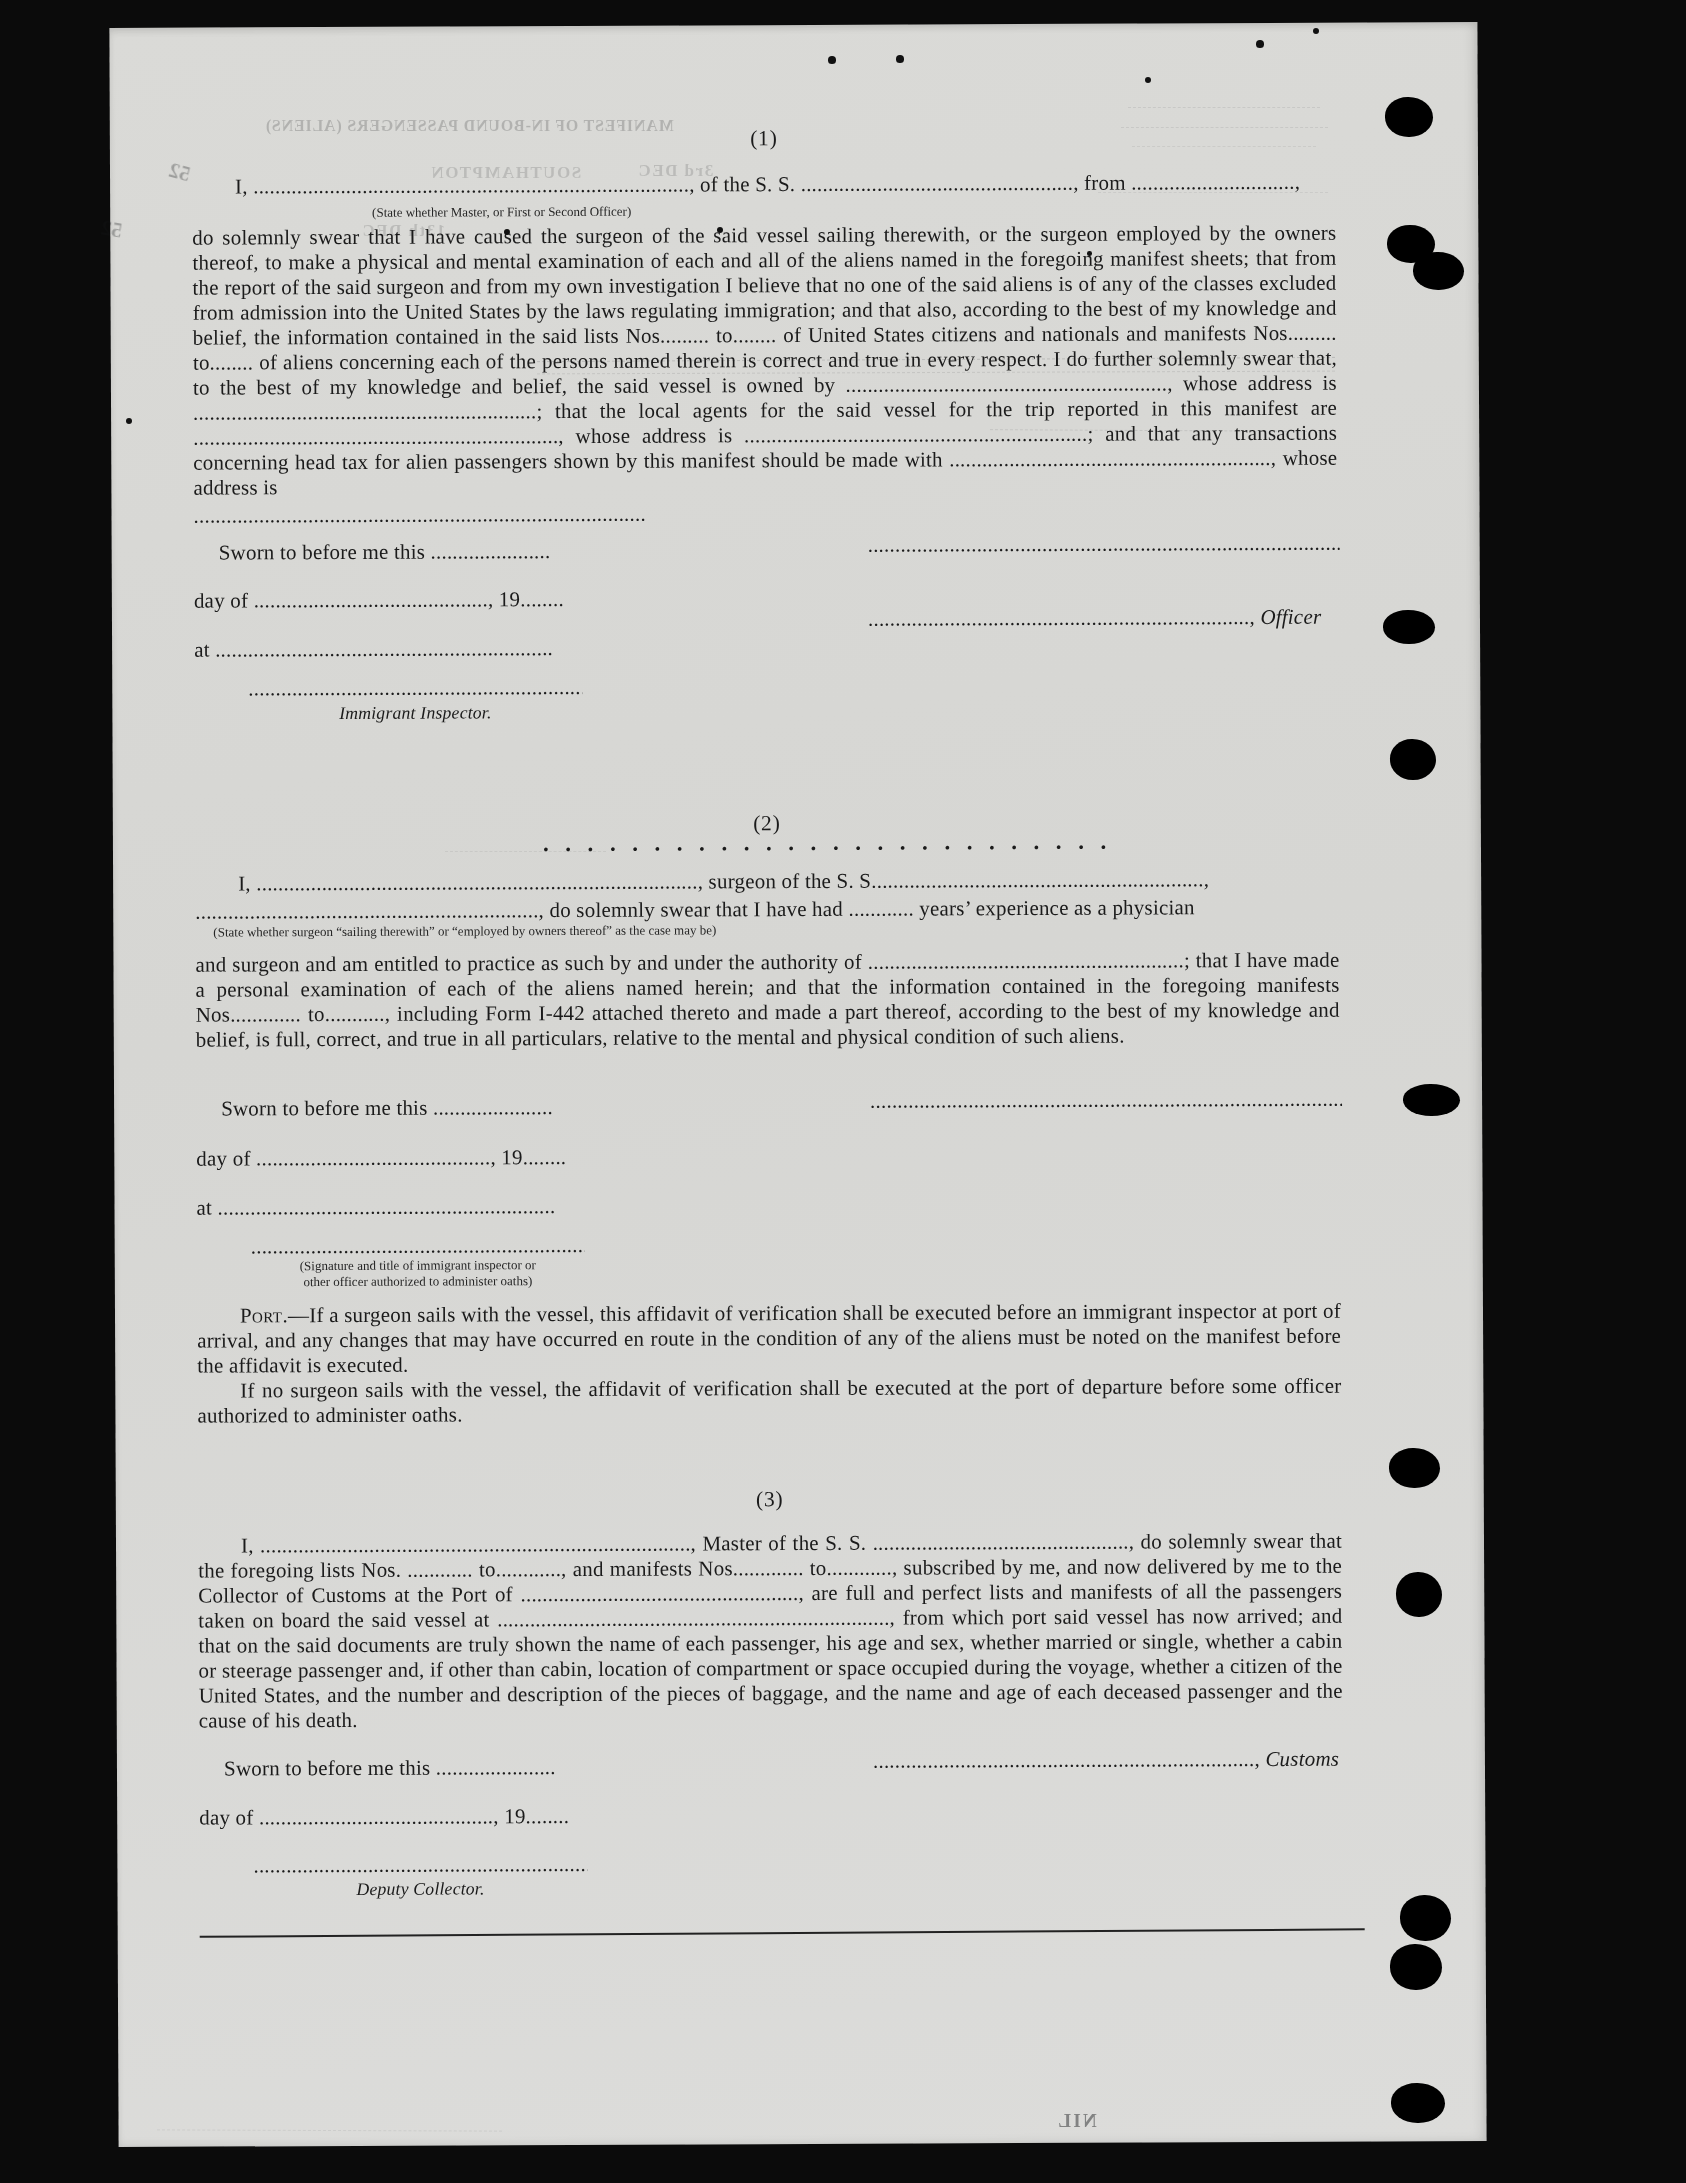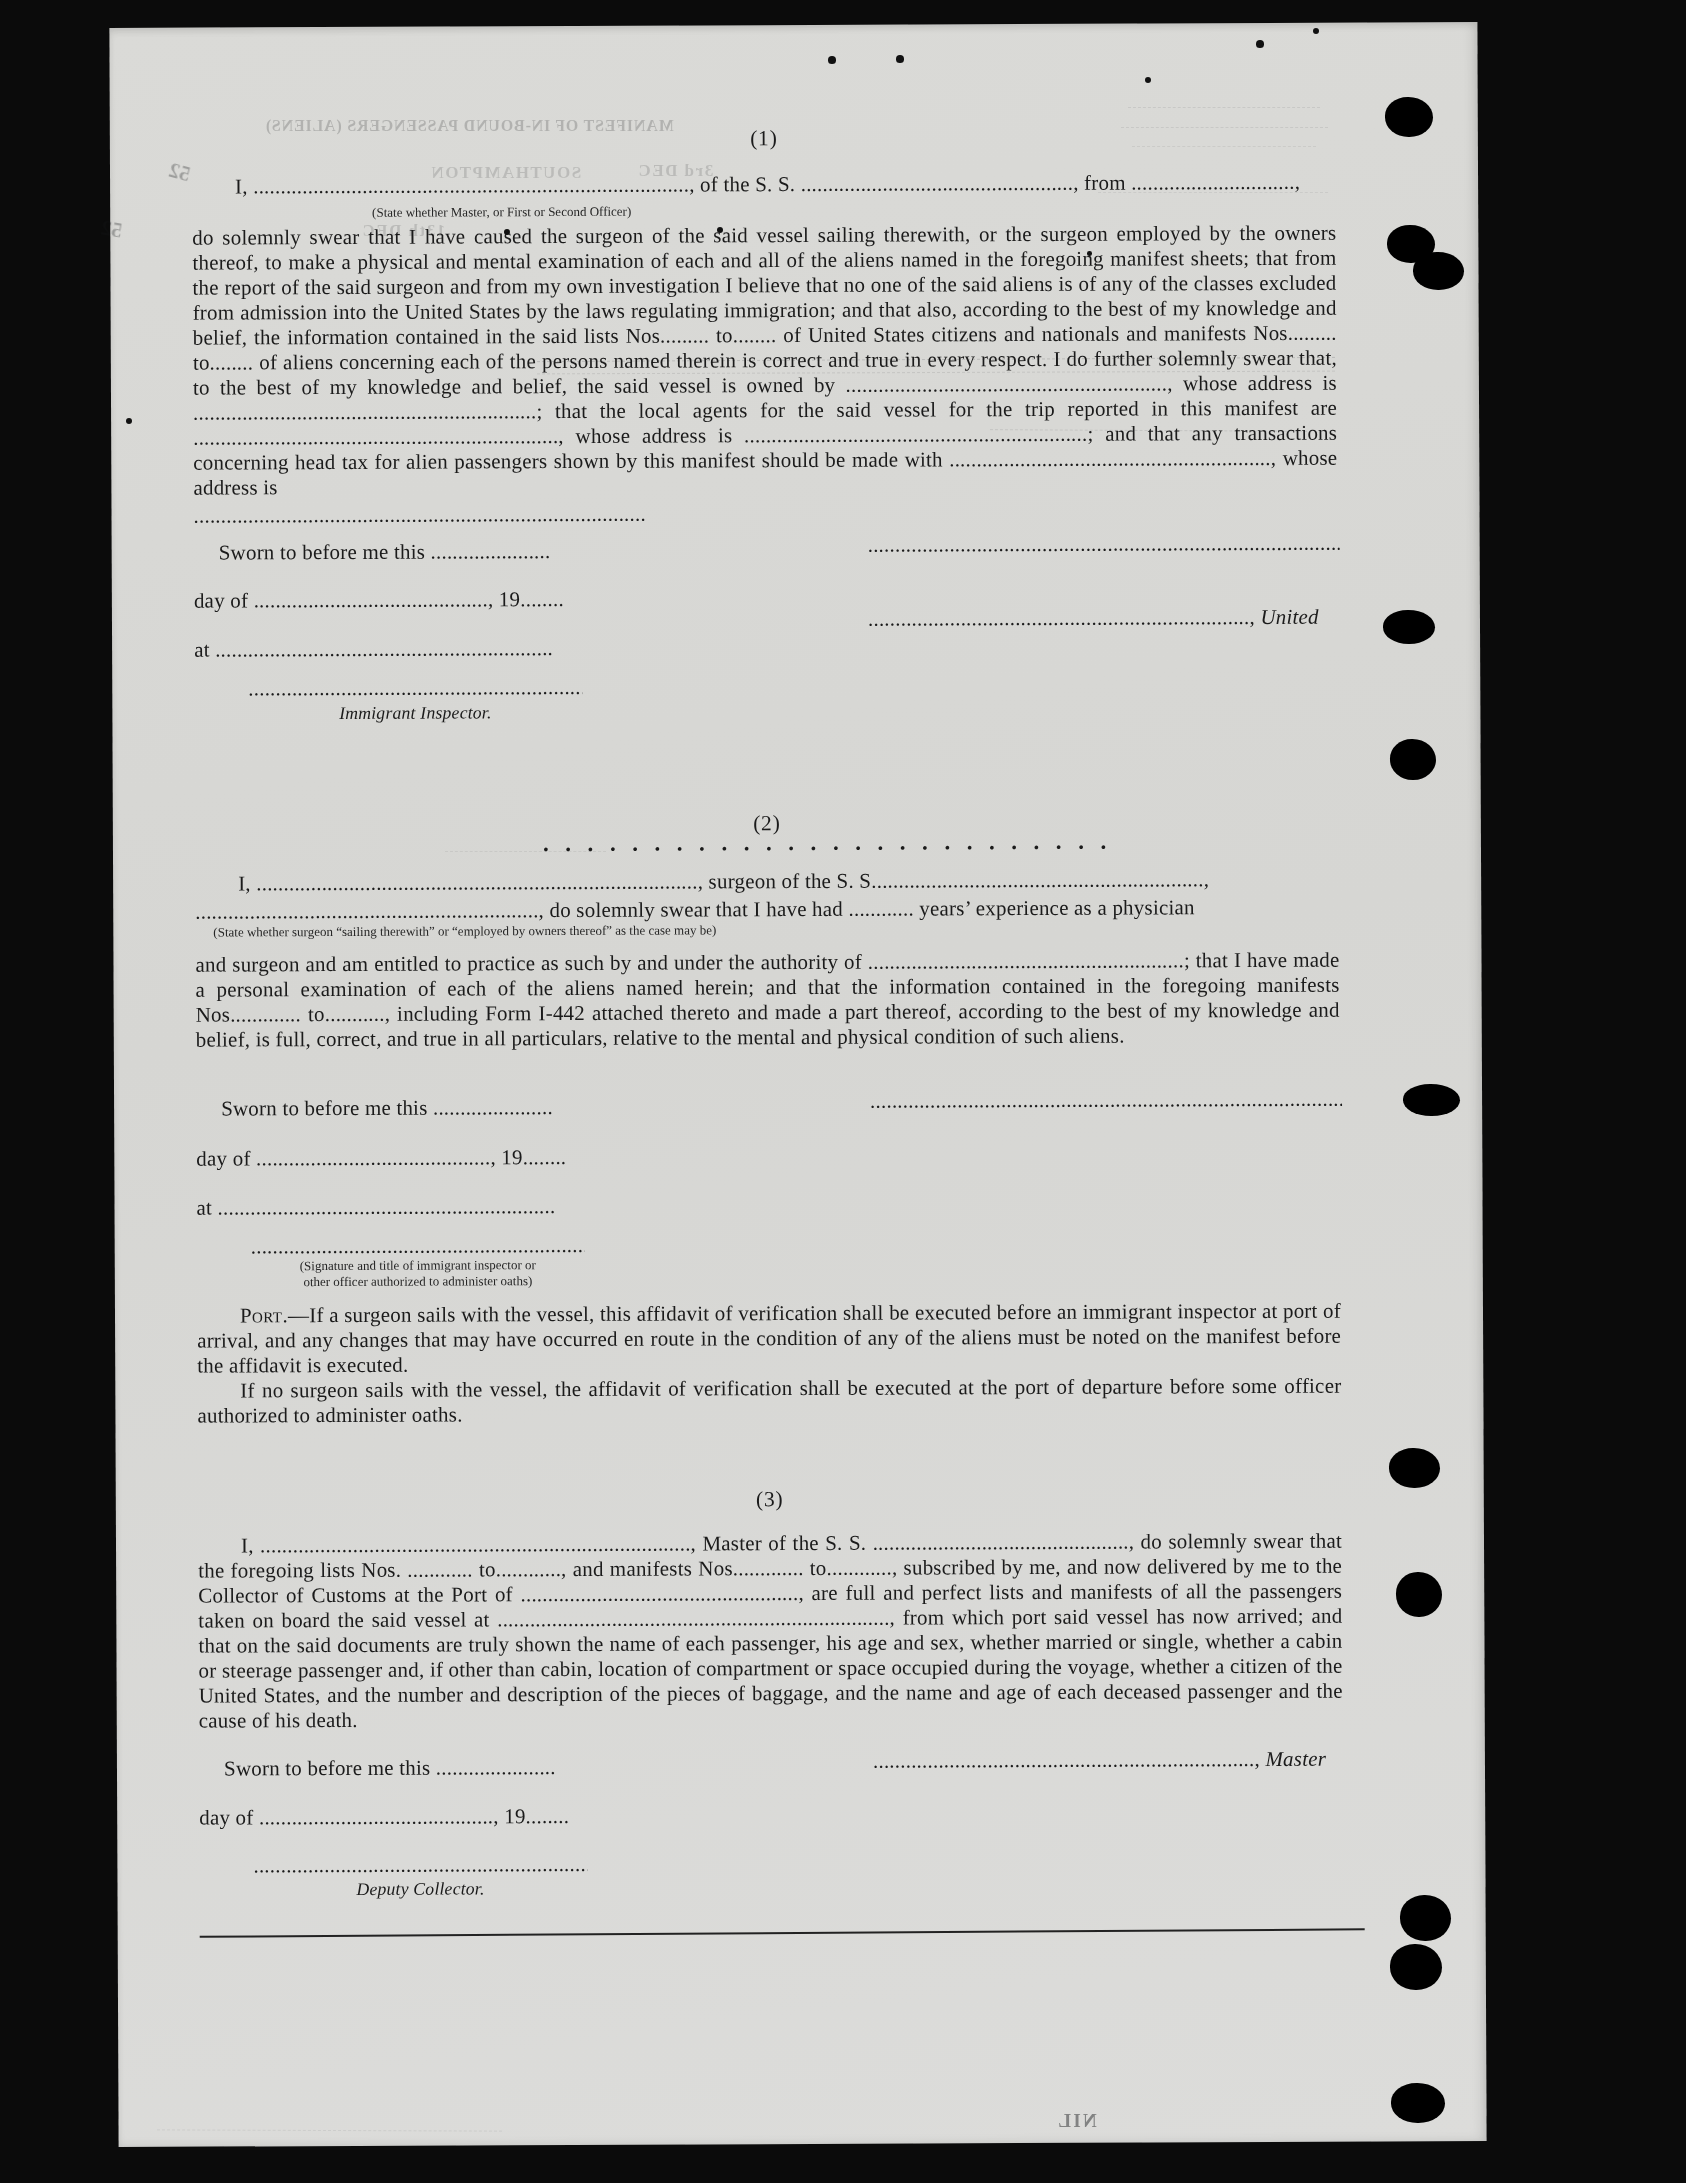--- a/index.html
+++ b/index.html
@@ -52,21 +52,21 @@
 
   <div class="abs body-text" style="left:82px;top:476px;width:1144px;white-space:nowrap;">...................................................................................</div>
 
   <div class="abs body-text" style="left:107px;top:513px;white-space:nowrap;">Sworn to before me this ......................</div>
   <div class="abs body-text sigline" style="left:756px;top:508px;width:472px;">........................................................................................</div>
 
   <div class="abs body-text" style="left:82px;top:561px;white-space:nowrap;">day of ..........................................., 19........</div>
 
   <div class="abs body-text" style="left:756px;top:582px;white-space:nowrap;">
     <span>......................................................................,</span>
-    <span class="ital">United</span>
+    <span class="ital">Officer</span>
   </div>
 
   <div class="abs body-text" style="left:82px;top:610px;white-space:nowrap;">at ..............................................................</div>
 
   <div class="abs body-text sigline" style="left:136px;top:649px;width:334px;">..................................................................</div>
   <div class="abs body-text ital" style="left:136px;top:674px;width:334px;text-align:center;font-size:17.7px;">Immigrant Inspector.</div>
 
   <div class="abs sec-num" style="left:82px;top:786px;width:1144px;">(2)</div>
 
   <div class="abs dotsrow" style="left:430px;top:805px;">. . . . . . . . . . . . . . . . . . . . . . . . . .</div>
@@ -96,21 +96,21 @@
   <div class="abs body-text just indent" style="left:82px;top:1351px;width:1144px;">If no surgeon sails with the vessel, the affidavit of verification shall be executed at the port of departure before some officer authorized to administer oaths.</div>
 
   <div class="abs sec-num" style="left:82px;top:1462px;width:1144px;">(3)</div>
 
   <div class="abs body-text just indent" style="left:82px;top:1506px;width:1144px;">I, ..............................................................................., Master of the S. S. ..............................................., do solemnly swear that the foregoing lists Nos. ............ to............, and manifests Nos............. to............, subscribed by me, and now delivered by me to the Collector of Customs at the Port of ..................................................., are full and perfect lists and manifests of all the passengers taken on board the said vessel at ........................................................................, from which port said vessel has now arrived; and that on the said documents are truly shown the name of each passenger, his age and sex, whether married or single, whether a cabin or steerage passenger and, if other than cabin, location of compartment or space occupied during the voyage, whether a citizen of the United States, and the number and description of the pieces of baggage, and the name and age of each deceased passenger and the cause of his death.</div>
 
   <div class="abs body-text" style="left:107px;top:1729px;white-space:nowrap;">Sworn to before me this ......................</div>
 
   <div class="abs body-text" style="left:756px;top:1724px;white-space:nowrap;">
     <span>......................................................................,</span>
-    <span class="ital">Master</span>
+    <span class="ital">Customs</span>
   </div>
 
   <div class="abs body-text" style="left:82px;top:1778px;white-space:nowrap;">day of ..........................................., 19........</div>
 
   <div class="abs body-text sigline" style="left:136px;top:1826px;width:334px;">..................................................................</div>
   <div class="abs body-text ital" style="left:136px;top:1850px;width:334px;text-align:center;font-size:17.7px;">Deputy Collector.</div>
 
   <div class="rule" style="left:82px;top:1907px;width:1165px;"></div>
 </div>
 

